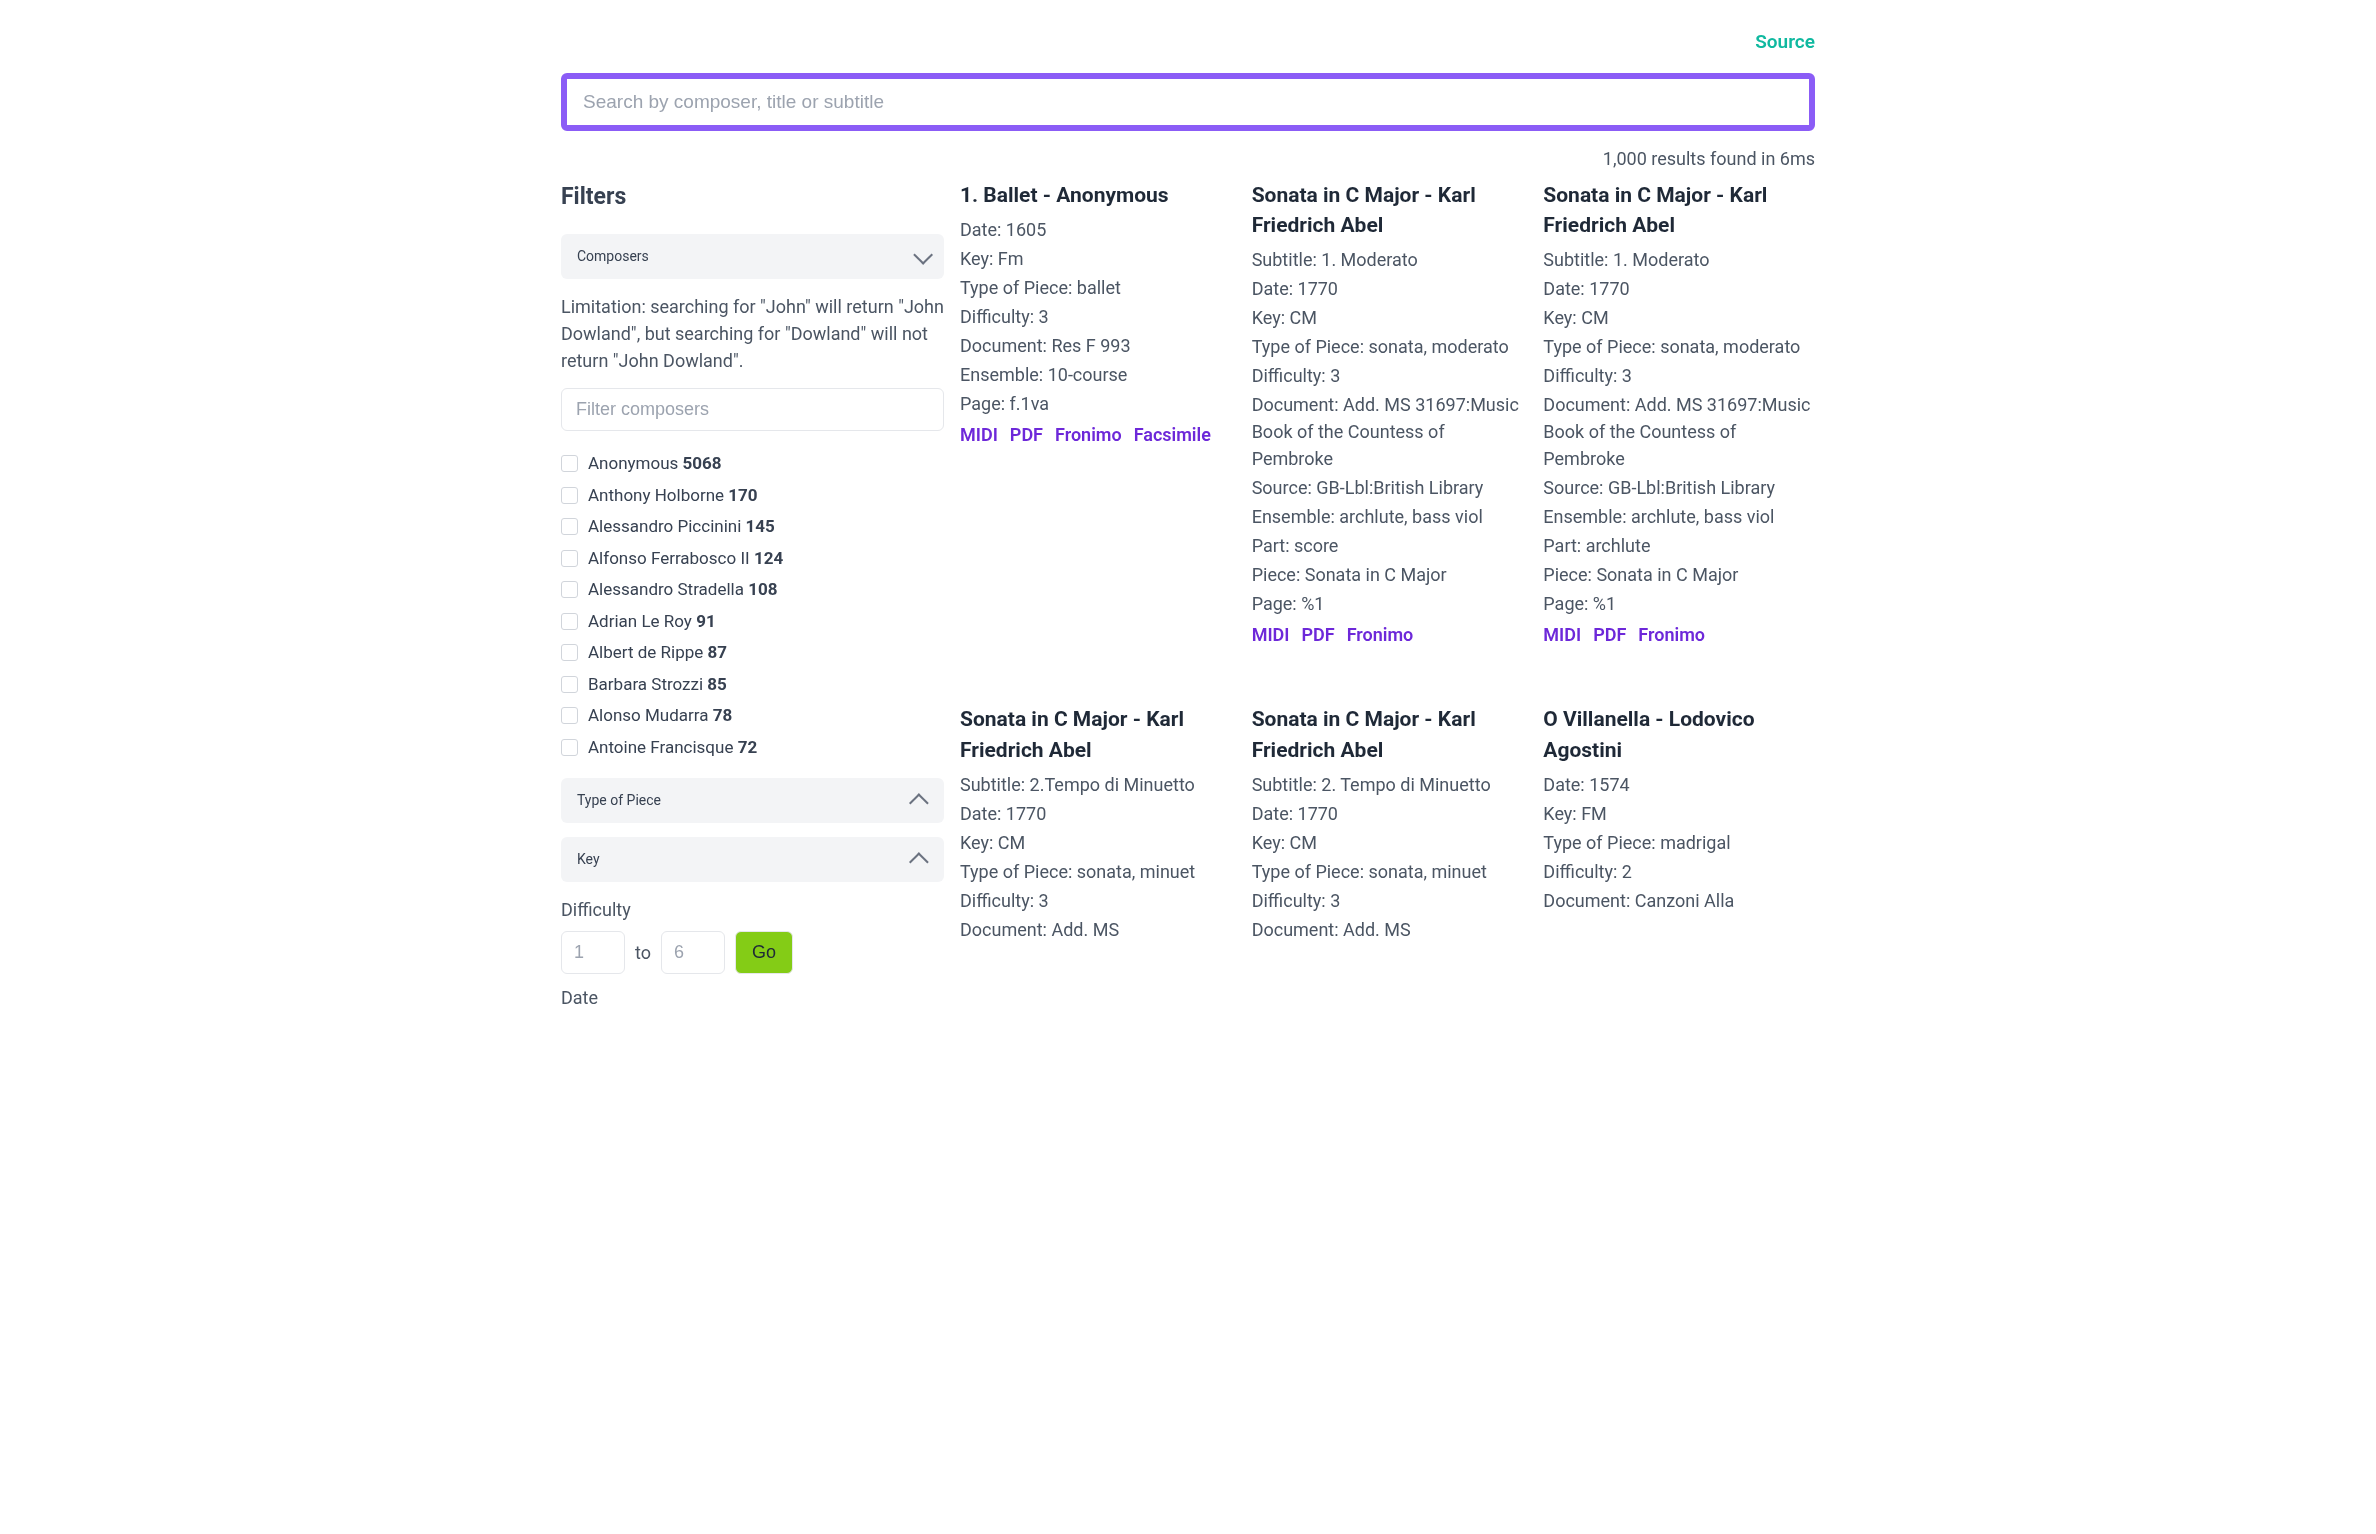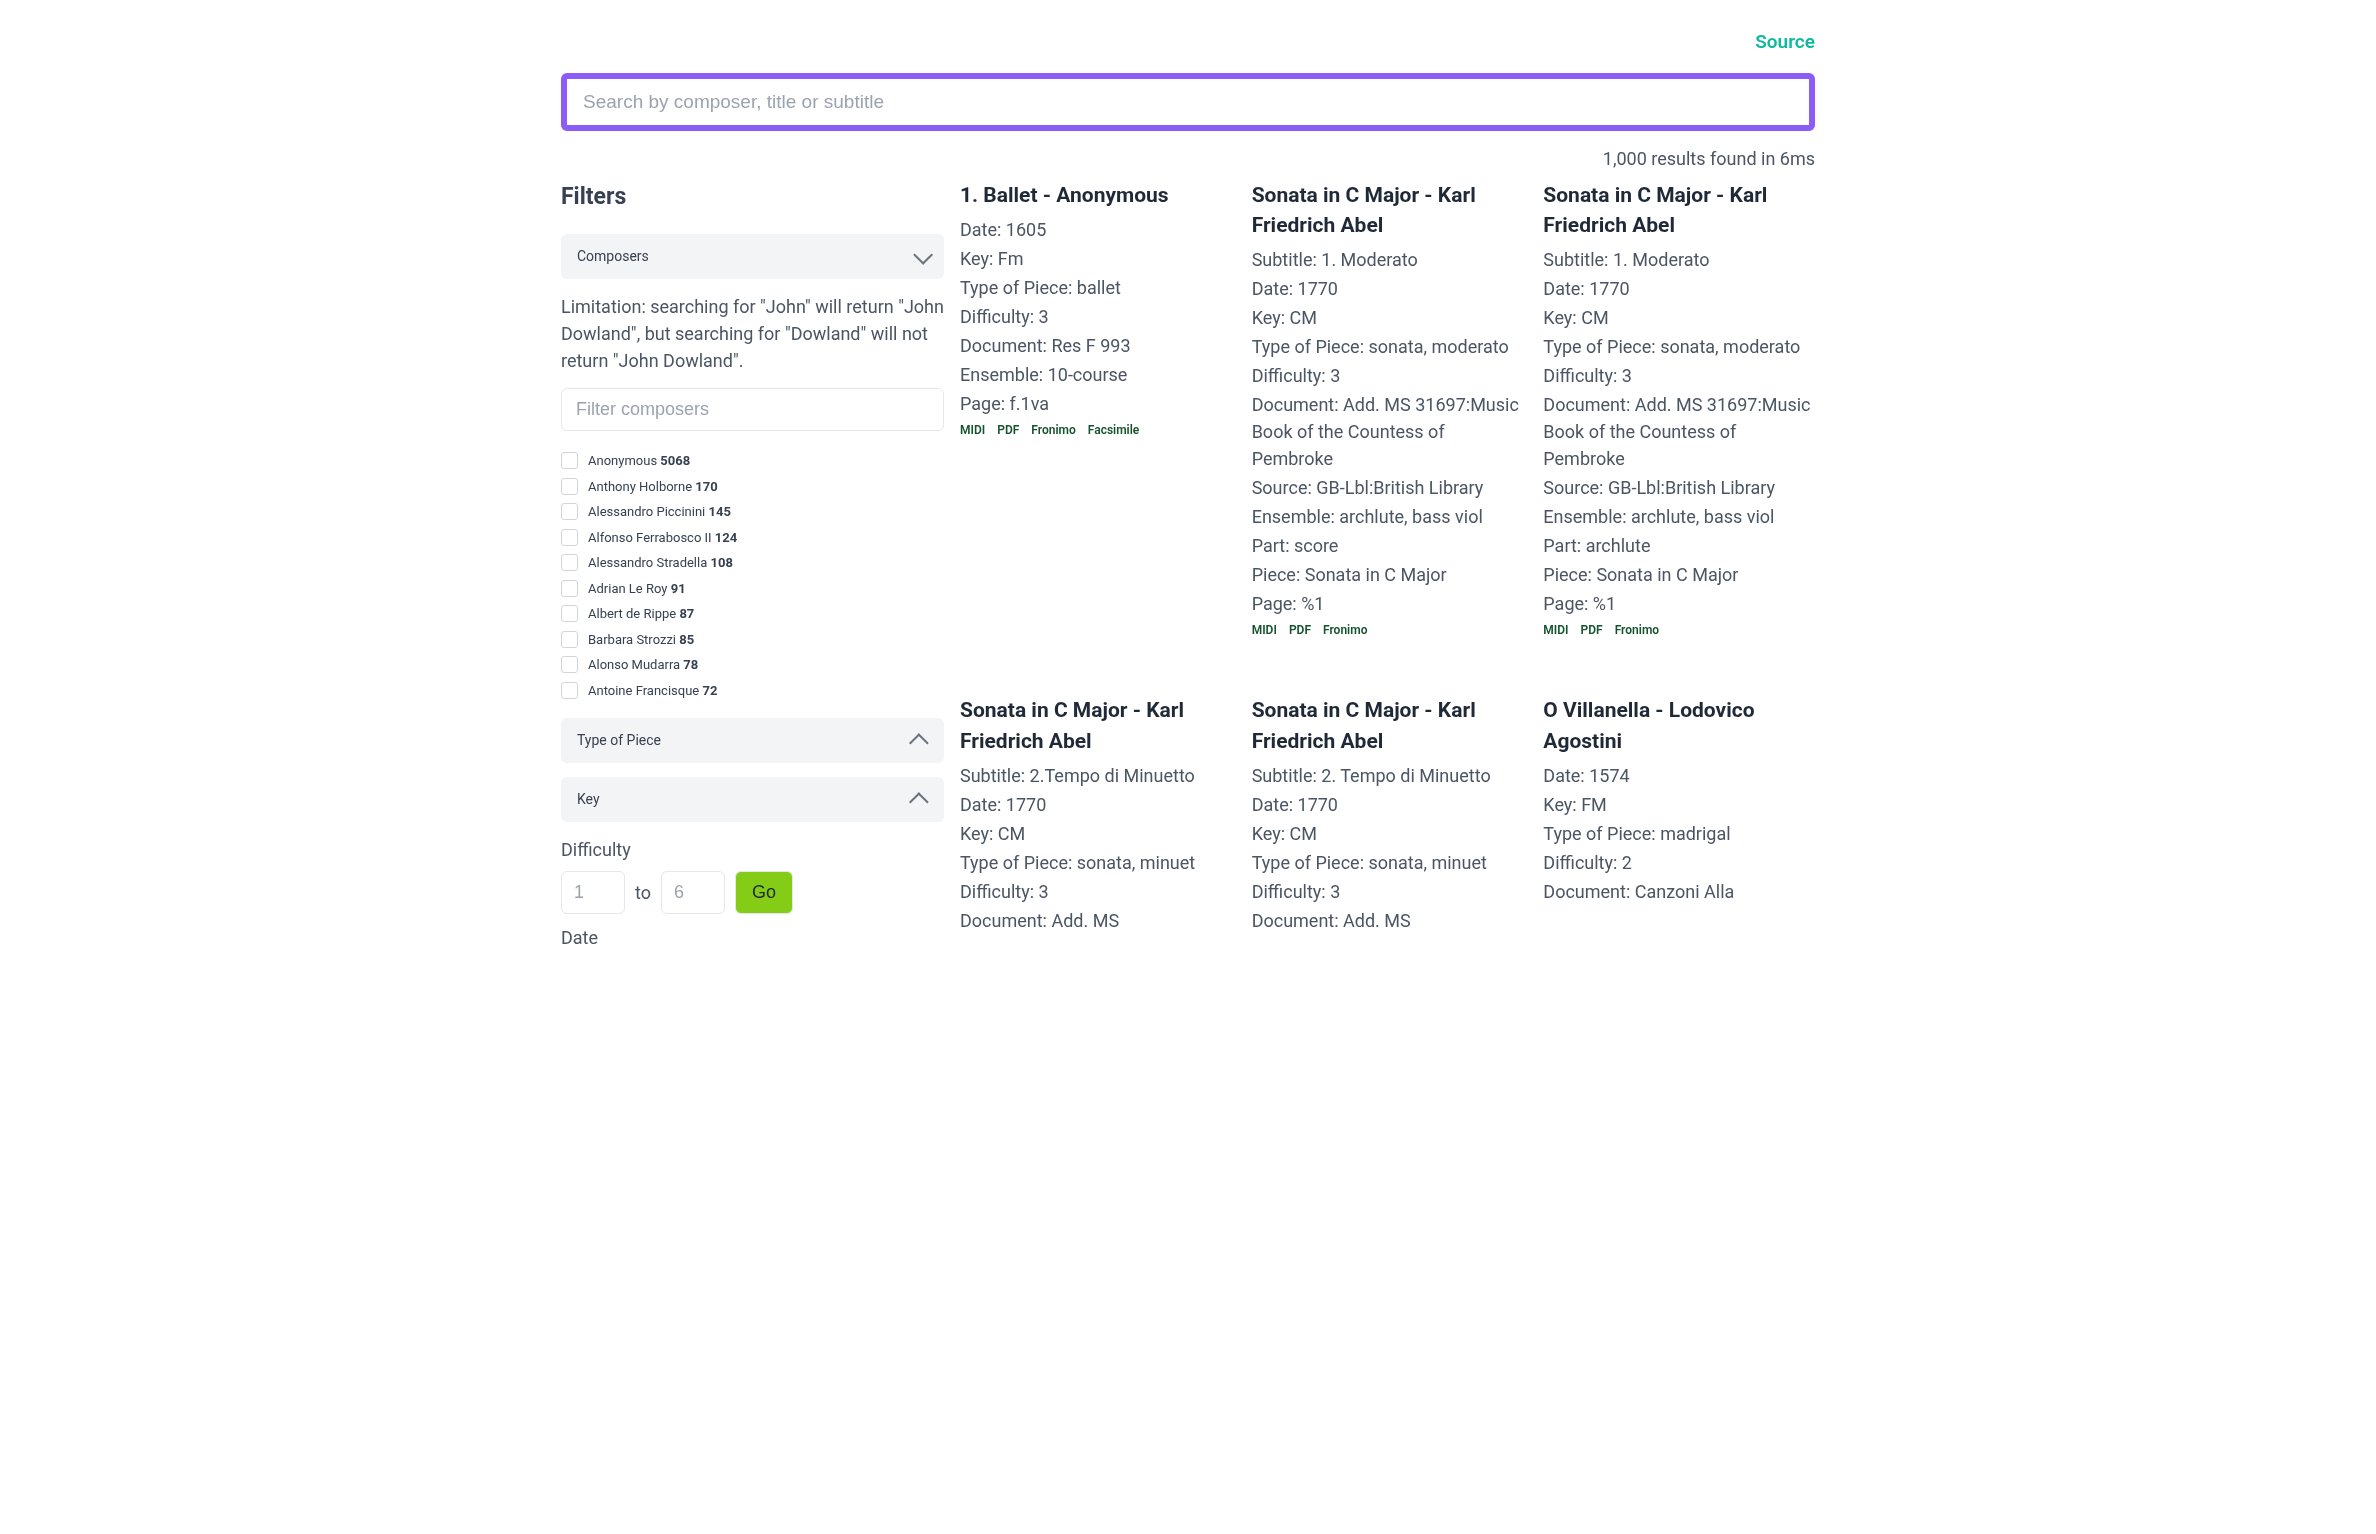--- a/index.html
+++ b/index.html
@@ -90,21 +90,21 @@
     padding: 10px 14px;
     font-size: 18px;
     margin-bottom: 18px;
   }
   .filter-input::placeholder { color: #9ca3af; }
   .composer-list { display: flex; flex-direction: column; gap: 2px; margin-bottom: 16px; }
   .composer-row {
     display: flex;
     align-items: center;
     gap: 10px;
-    font-size: 13px;
+    font-size: 17px;
     color: #374151;
     padding: 2px 0;
   }
   .composer-row .count { font-weight: 700; }
   .checkbox {
     width: 17px; height: 17px;
     border: 1.5px solid #d1d5db;
     border-radius: 3px;
     flex-shrink: 0;
     cursor: pointer;
@@ -148,25 +148,25 @@
     margin-bottom: 6px;
     line-height: 1.45;
   }
   .field {
     color: #4b5563;
     font-size: 18px;
     margin-bottom: 2px;
   }
   .links { margin-top: 4px; display: flex; flex-wrap: wrap; gap: 12px; }
   .links a {
-    color: #14532d;
+    color: #6d28d9;
     font-weight: 600;
     text-decoration: none;
     cursor: pointer;
-    font-size: 12px;
+    font-size: 18px;
   }
 </style>
 </head>
 <body>
 
 <div class="container">
 
   <div class="source-link">
     <a>Source</a>
   </div>

